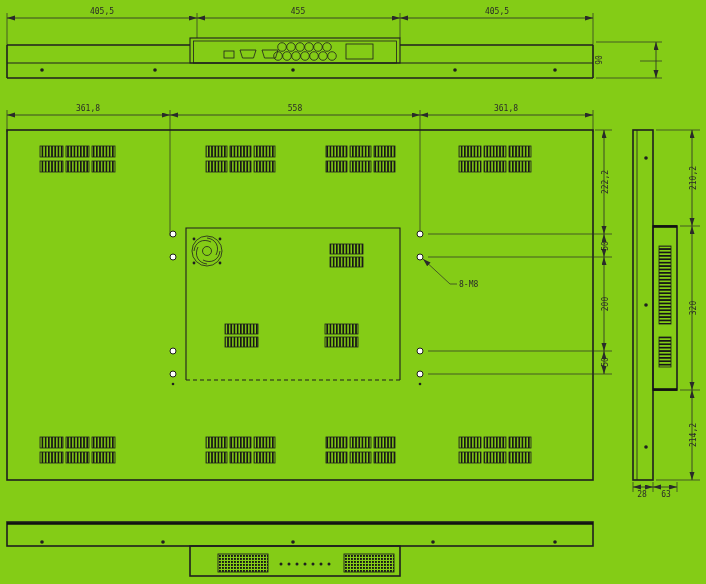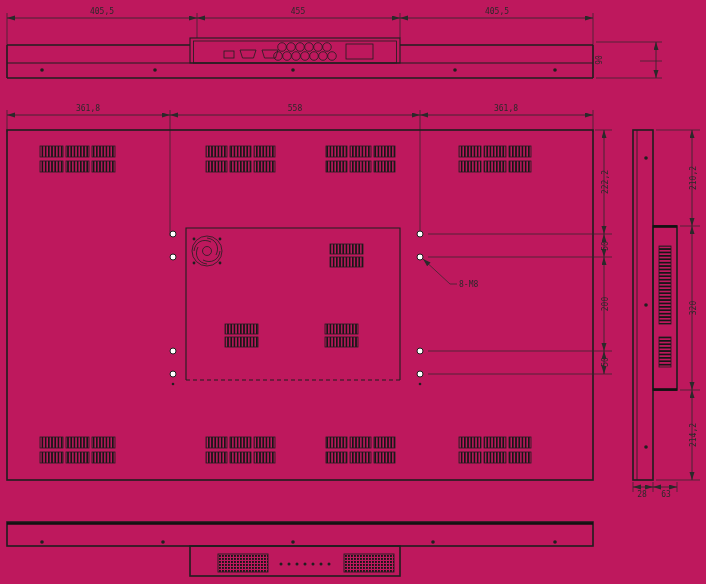--- a/index.html
+++ b/index.html
@@ -1,16 +1,16 @@
 <!DOCTYPE html>
 <html><head>
 <meta charset="utf-8">
 <style>
   html,body{margin:0;padding:0;background:#fff;}
-  #stage{position:relative;width:706px;height:584px;background:#be185d;overflow:hidden;
+  #stage{position:relative;width:706px;height:584px;background:#84cc16;overflow:hidden;
          font-family:"DejaVu Sans Mono","Liberation Mono",monospace;}
   svg{display:block}
   .dimtxt{font-family:"DejaVu Sans Mono","Liberation Mono",monospace;font-size:8px;fill:#2a2a2a;}
   .outline{stroke:#1f1f1f;stroke-width:1.6;fill:none;}
   .med{stroke:#1f1f1f;stroke-width:1.1;fill:none;}
   .thin{stroke:#1f1f1f;stroke-width:0.8;fill:none;}
   .dim{stroke:#2a2a2a;stroke-width:0.8;fill:none;}
   .ext{stroke:#2a2a2a;stroke-width:0.7;fill:none;}
   .dot{fill:#1f1f1f;stroke:none;}
   .hole{stroke:#1f1f1f;stroke-width:1;fill:#fff;}

